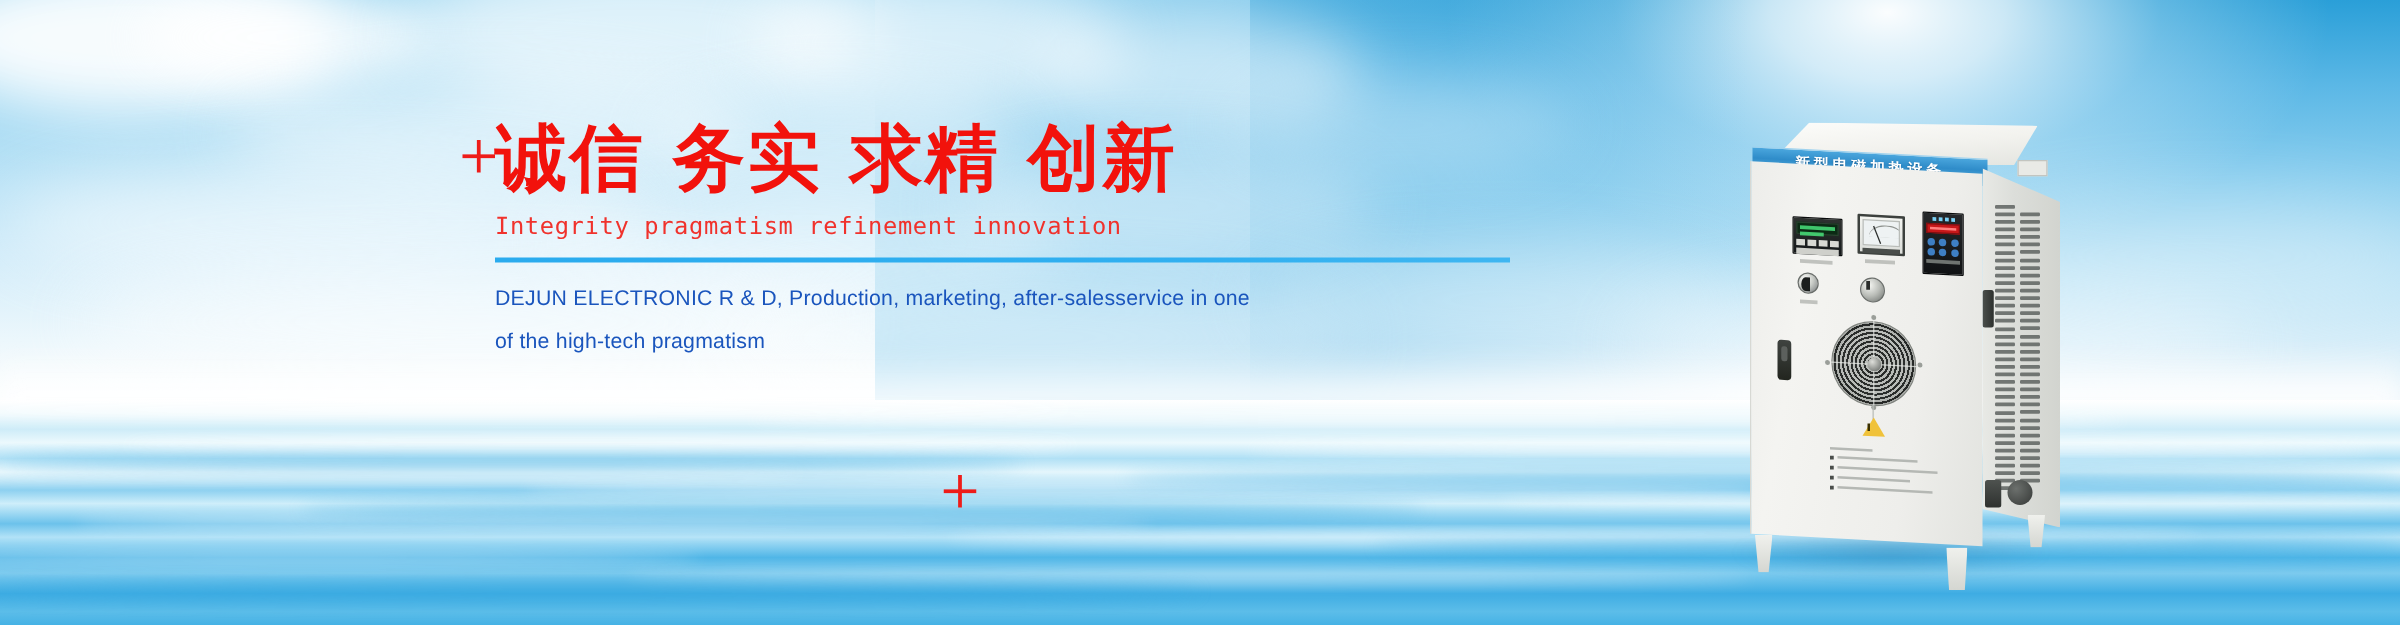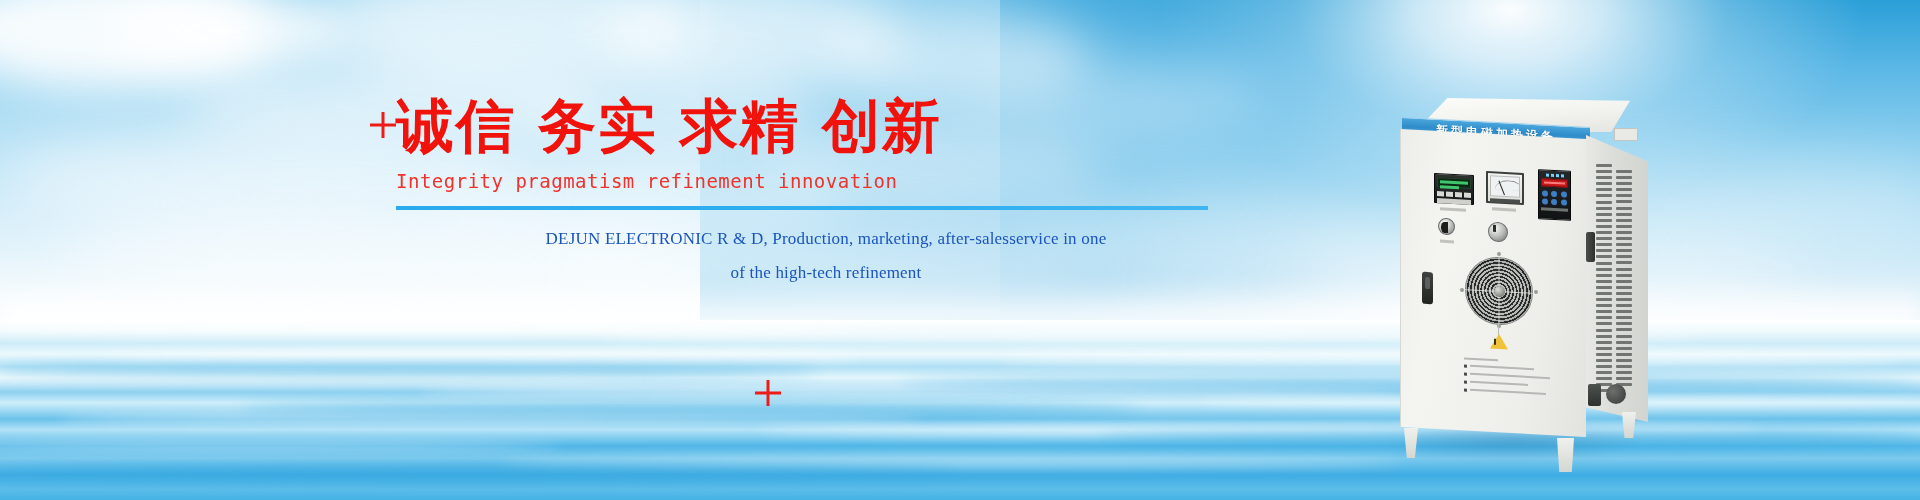--- a/index.html
+++ b/index.html
@@ -90,22 +90,22 @@
   }
 
   .tagline {
     margin-top:20px;
     font-family:"DejaVu Sans", sans-serif;
     font-size:31px; color:#1658c4; letter-spacing:1px; white-space:nowrap;
   }
 
   .tagline-en {
     margin-top:12px;
-    font-family:Liberation Serif, serif;
-    font-size:17px; color:#1a55bd; line-height:1.95; letter-spacing:.2px; white-space:nowrap;text-align:center;
+    font-family:Liberation Sans, sans-serif;
+    font-size:17px; color:#1a55bd; line-height:1.95; letter-spacing:.2px; white-space:nowrap;
   }
 
   
   #machine { position:absolute; left:1378px; top:72px; width:290px; height:400px; }
 
   .mach-shadow {
     position:absolute; left:10px; top:352px; width:250px; height:36px;
     background:radial-gradient(ellipse at center, rgba(40,110,160,.30) 0%, rgba(40,110,160,0) 72%);
     filter:blur(5px);
   }
@@ -318,21 +318,21 @@
       <span>诚信</span><span>务实</span><span>求精</span><span>创新</span>
     </div>
 
     <div class="headline-en">Integrity  pragmatism  refinement  innovation</div>
 
     <div class="divider"></div>
 
 
     <div class="tagline-en">
       <div>DEJUN ELECTRONIC R &amp; D, Production, marketing, after-salesservice in one</div>
-      <div>of the high-tech refinement</div>
+      <div>of the high-tech pragmatism</div>
     </div>
 
   </div>
 
   <div id="machine">
 
     <div class="mach-shadow"></div>
 
     <div class="lid"></div>
 

